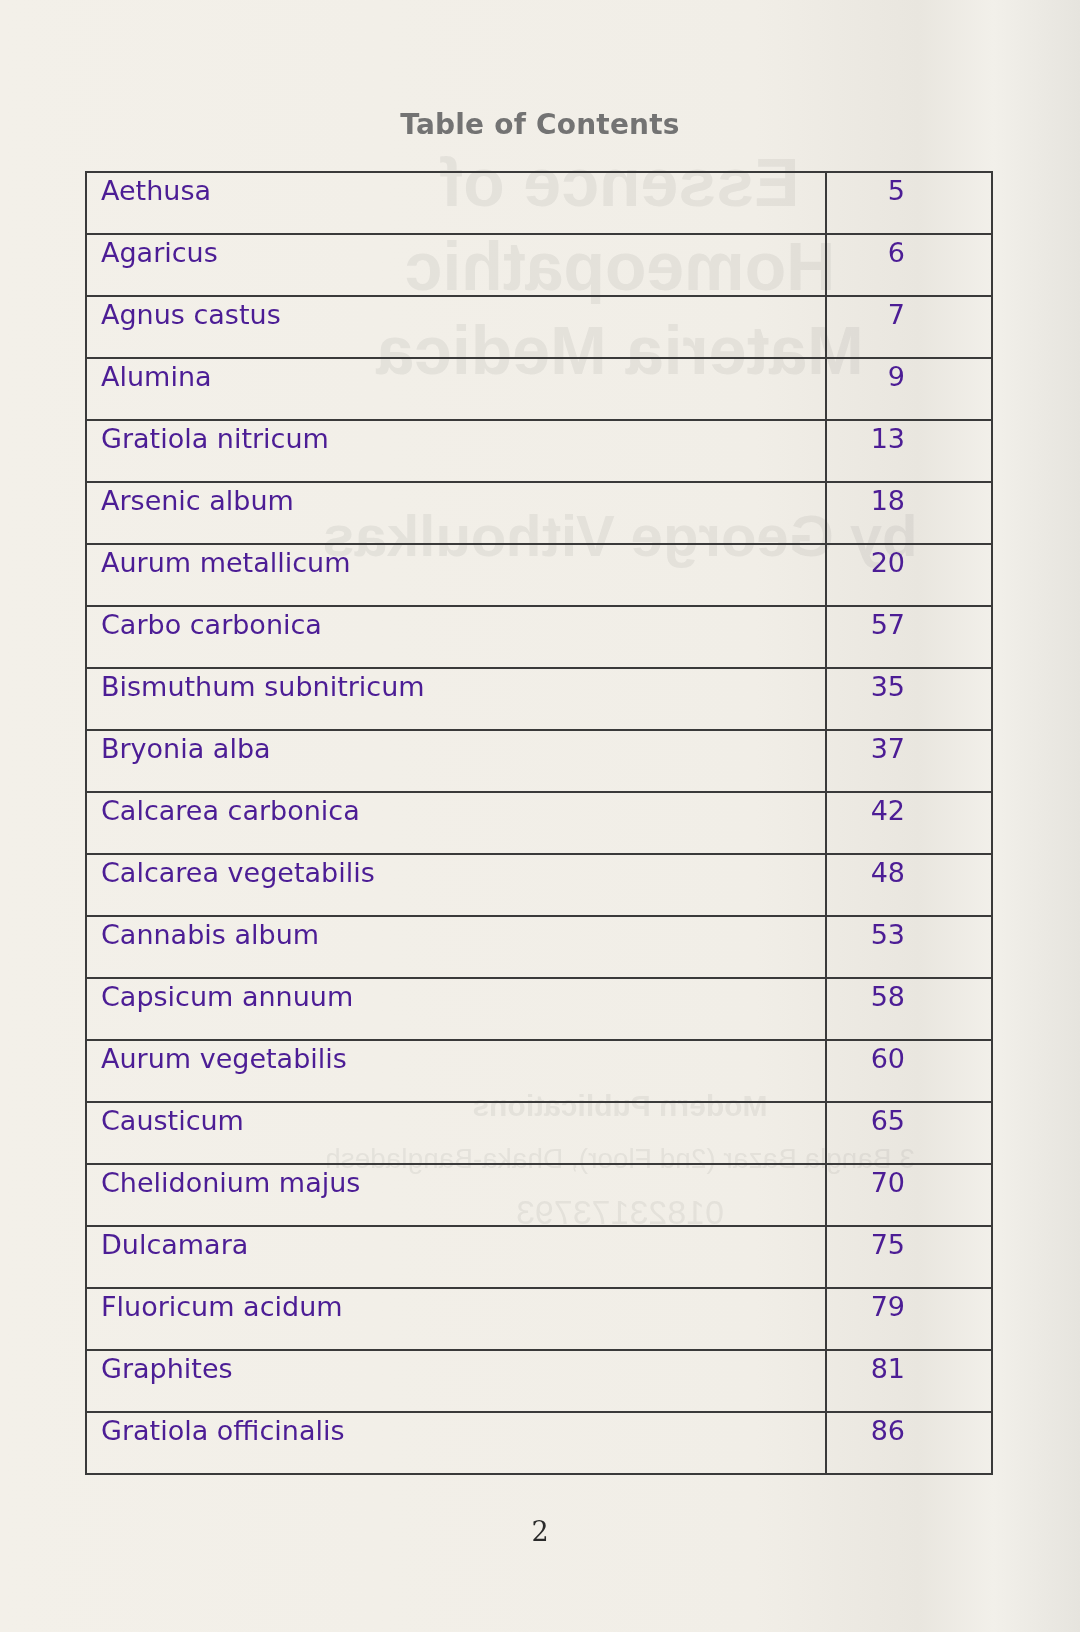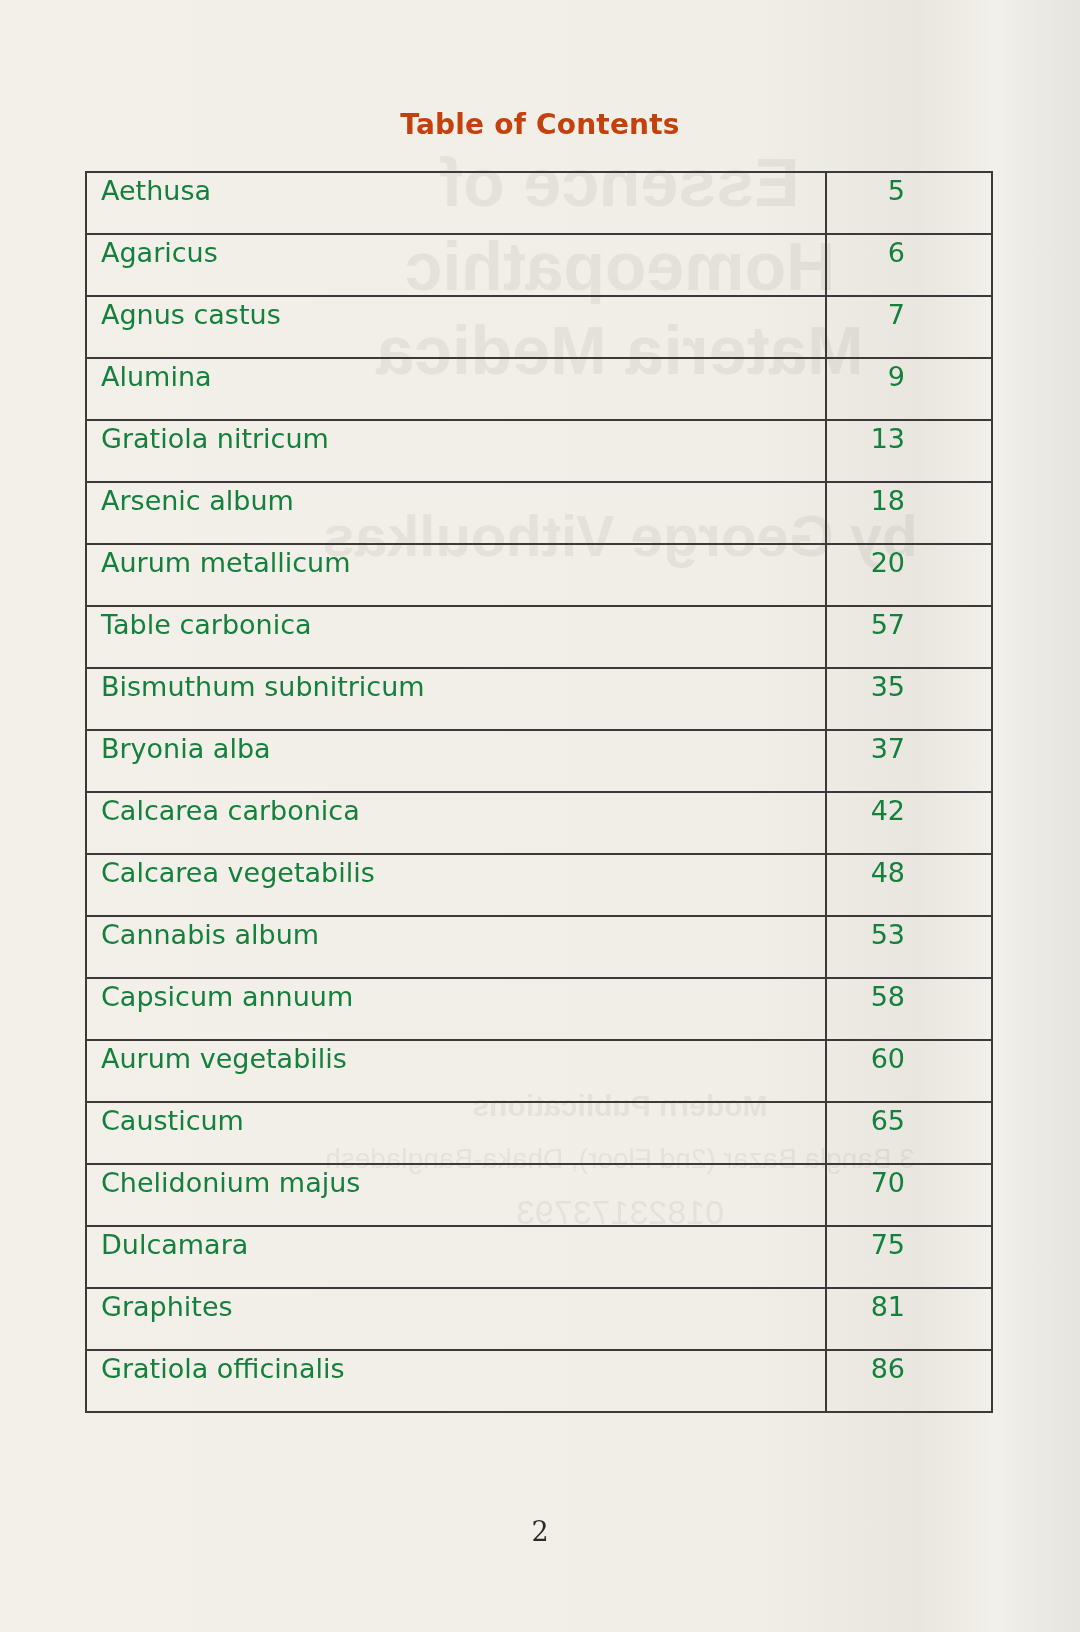--- a/index.html
+++ b/index.html
@@ -14,31 +14,31 @@
     color:rgba(60,60,60,0.07); font-weight:bold; font-family:"Liberation Sans", sans-serif;
     transform: scaleX(-1); text-align:center; pointer-events:none;
   }
   .ghost .g1 { font-size:68px; line-height:84px; }
   .ghost .g3 { font-size:58px; margin-top:110px; }
   .ghost .g4 { font-size:30px; margin-top:520px; }
   .ghost .g5 { font-size:28px; margin-top:20px; font-weight:normal; }
   .ghost .g6 { font-size:34px; margin-top:18px; font-weight:normal; }
   .title {
     position:absolute; top:108px; left:0; width:1080px; text-align:center;
-    font-family:"DejaVu Sans", sans-serif; font-weight:bold; font-size:28px; color:#c2410c;
+    font-family:"DejaVu Sans", sans-serif; font-weight:bold; font-size:28px; color:#737373;
     letter-spacing:0.2px;
   }
   table.toc {
     position:absolute; left:85px; top:171px; width:908px;
     border-collapse:collapse;
   }
   table.toc td {
     border:2px solid #3a3a3a;
     height:58px; vertical-align:top; padding:0;
-    font-family:"DejaVu Sans", sans-serif; font-size:27px; color:#15803d;
+    font-family:"DejaVu Sans", sans-serif; font-size:27px; color:#4c1d95;
   }
   table.toc td.name { padding-left:14px; padding-top:2px; width:724px; }
   table.toc td.page { text-align:right; padding-right:86px; padding-top:2px; }
   .page-num {
     position:absolute; top:1516px; left:0; width:1080px; text-align:center;
     font-family:"DejaVu Serif", serif; font-size:27px; color:#2a2a2a;
   }
 </style>
 </head>
 <body>
@@ -78,21 +78,21 @@
       </tr>
       <tr>
         <td class="name">Arsenic album</td>
         <td class="page">18</td>
       </tr>
       <tr>
         <td class="name">Aurum metallicum</td>
         <td class="page">20</td>
       </tr>
       <tr>
-        <td class="name">Table carbonica</td>
+        <td class="name">Carbo carbonica</td>
         <td class="page">57</td>
       </tr>
       <tr>
         <td class="name">Bismuthum subnitricum</td>
         <td class="page">35</td>
       </tr>
       <tr>
         <td class="name">Bryonia alba</td>
         <td class="page">37</td>
       </tr>
@@ -122,20 +122,24 @@
       </tr>
       <tr>
         <td class="name">Chelidonium majus</td>
         <td class="page">70</td>
       </tr>
       <tr>
         <td class="name">Dulcamara</td>
         <td class="page">75</td>
       </tr>
       <tr>
+        <td class="name">Fluoricum acidum</td>
+        <td class="page">79</td>
+      </tr>
+      <tr>
         <td class="name">Graphites</td>
         <td class="page">81</td>
       </tr>
       <tr>
         <td class="name">Gratiola officinalis</td>
         <td class="page">86</td>
       </tr>
     </tbody>
 </table>
 

